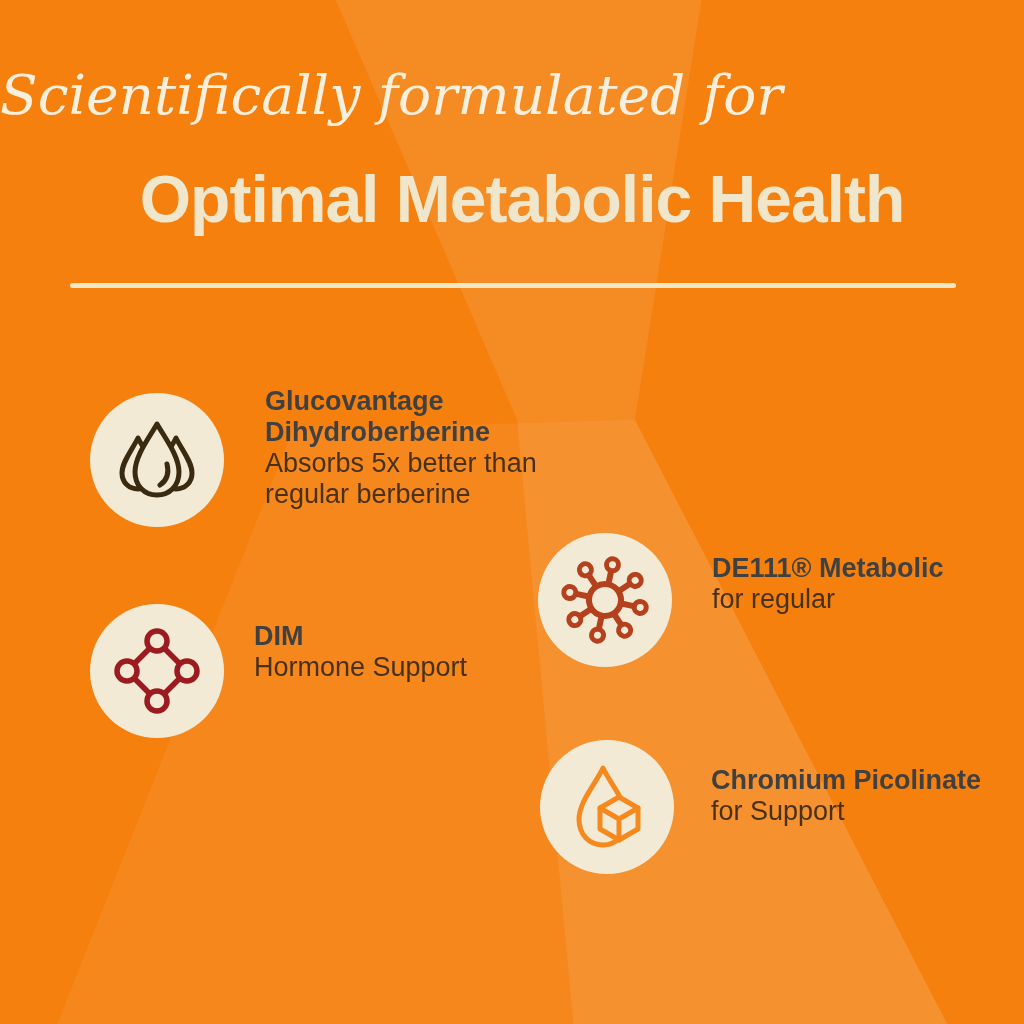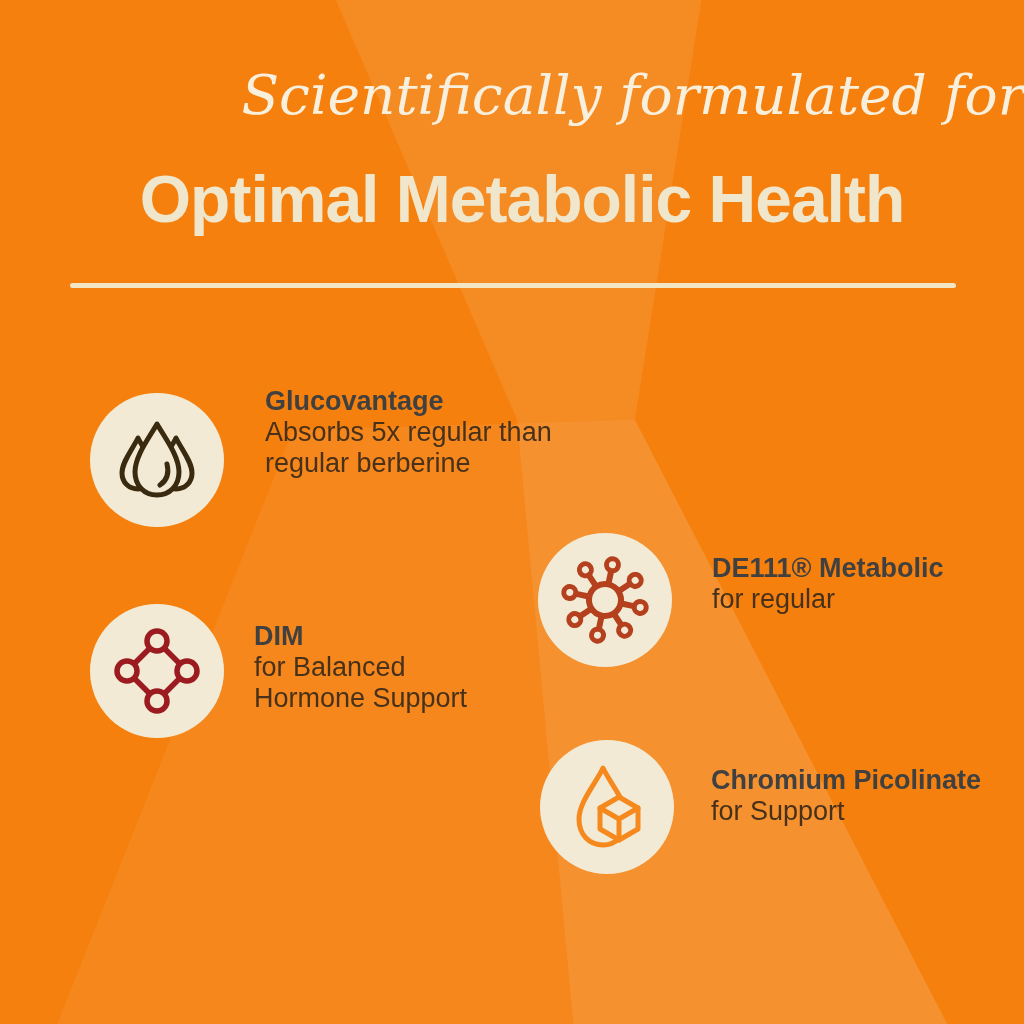--- a/index.html
+++ b/index.html
@@ -13,21 +13,21 @@
     background:rgba(255,255,255,0.09);
     clip-path:polygon(32.8% 0, 68.5% 0, 62% 41%, 92.5% 100%, 56% 100%, 50.5% 41%);
   }
   .beam2{
     background:rgba(255,255,255,0.06);
     clip-path:polygon(28.6% 42%, 62% 41%, 92.5% 100%, 5.6% 100%);
   }
   .script-title{
     position:absolute;left:0;top:58px;width:1024px;margin:0;
     font-family:"DejaVu Serif",serif;font-style:italic;font-weight:400;
-    font-size:55px;line-height:74px;text-align:right;color:#F8F0DD;
+    font-size:55px;line-height:74px;text-align:left;color:#F8F0DD;
   }
   .main-title{
     position:absolute;left:0;top:148px;width:1024px;margin:10px;
     font-family:Liberation Sans, sans-serif;font-weight:700;
     font-size:66px;line-height:82px;letter-spacing:-1px;
     text-align:center;color:#EFE6CB;
   }
   .divider{
     position:absolute;left:70px;top:283px;width:886px;height:5px;
     background:#F3E6C4;border-radius:3px;
@@ -68,38 +68,38 @@
       <g fill="none" stroke="#3A2A10" stroke-width="5" stroke-linecap="round" stroke-linejoin="round">
         <path d="M31,28 C25,40 15,52 15,63 C15,72.5 22,79 31,79 C40,79 47,72.5 47,63 C47,52 37,40 31,28 Z"></path>
         <path d="M69,28 C63,40 53,52 53,63 C53,72.5 60,79 69,79 C78,79 85,72.5 85,63 C85,52 75,40 69,28 Z"></path>
         <path d="M50,14 C42,28 28,46 28,62 C28,76 37.5,85 50,85 C62.5,85 72,76 72,62 C72,46 58,28 50,14 Z" fill="#F2EAD4"></path>
         <path d="M60,54 C62,62 60.5,70 53,75"></path>
       </g>
     </svg>
   </div>
   <div class="feature-text t1">
     <span class="bold-line">Glucovantage</span>
-    <span>Absorbs 5x regular than</span>
+    <span class="bold-line">Dihydroberberine</span>
+    <span>Absorbs 5x better than</span>
     <span>regular berberine</span>
   </div>
 
   <div class="icon-circle c2">
     <svg width="100" height="100" viewBox="0 0 100 100">
       <g fill="none" stroke="#9B1B20" stroke-width="5.5" stroke-linejoin="round">
         <path d="M50,20 L80,50 L50,80 L20,50 Z"></path>
         <circle cx="50" cy="20" r="10" fill="#F2EAD4"></circle>
         <circle cx="80" cy="50" r="10" fill="#F2EAD4"></circle>
         <circle cx="50" cy="80" r="10" fill="#F2EAD4"></circle>
         <circle cx="20" cy="50" r="10" fill="#F2EAD4"></circle>
       </g>
     </svg>
   </div>
   <div class="feature-text t2">
     <span class="bold-line">DIM</span>
-    <span>for Balanced</span>
     <span>Hormone Support</span>
   </div>
 
   <div class="icon-circle c3">
     <svg width="100" height="100" viewBox="0 0 100 100">
       <g fill="none" stroke="#B5401E" transform="rotate(12 50 50)">
         <circle cx="50" cy="50" r="16" stroke-width="6"></circle>
         <g stroke-width="6" stroke-linecap="round">
           <line x1="68" y1="50" x2="78" y2="50"></line>
           <line x1="68" y1="50" x2="78" y2="50" transform="rotate(45 50 50)"></line>

